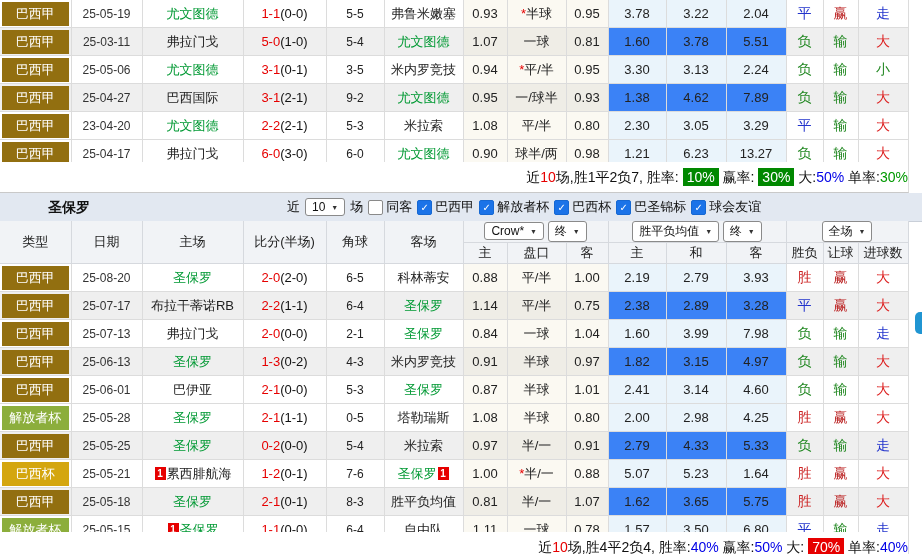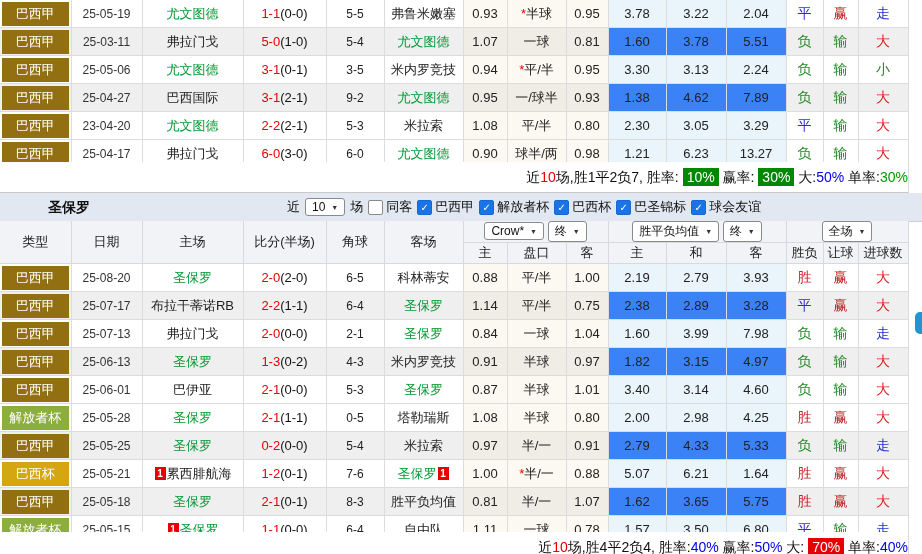--- a/index.html
+++ b/index.html
@@ -399,21 +399,21 @@
             <span class="league-badge" style="background: rgb(146, 111, 16);">巴西甲</span>
           </td>
     <td class="cell-date">25-06-01</td>
     <td class="c-team cell-home"><span>巴伊亚</span></td>
     <td class="c-score"><span class="score-main">2-1</span><span class="score-half">(0-0)</span></td>
     <td class="cell-corner">5-3</td>
     <td class="c-team cell-away"><span style="color: rgb(0, 153, 51);">圣保罗</span></td>
     <td class="c-a cell-a1">0.87</td>
     <td class="c-a cell-hcap">半球</td>
     <td class="c-a cell-a2">1.01</td>
-    <td class="c-e cell-e1">3.40</td>
+    <td class="c-e cell-e1">2.41</td>
     <td class="c-e cell-e2">3.14</td>
     <td class="c-e cell-e3">4.60</td>
     <td class="c-res cell-r1" style="color: rgb(34, 136, 34);">负</td>
     <td class="c-res cell-r2" style="color: rgb(34, 136, 34);">输</td>
     <td class="c-res cell-r3" style="color: rgb(221, 34, 34);">大</td>
   </tr>
 
   <tr>
     <td class="c-league">
             <span class="league-badge" style="background: rgb(140, 174, 60);">解放者杯</span>
@@ -460,21 +460,21 @@
           </td>
     <td class="cell-date">25-05-21</td>
     <td class="c-team cell-home"><span class="card-badge">1</span><span>累西腓航海</span></td>
     <td class="c-score"><span class="score-main">1-2</span><span class="score-half">(0-1)</span></td>
     <td class="cell-corner">7-6</td>
     <td class="c-team cell-away"><span style="color: rgb(0, 153, 51);">圣保罗</span><span class="card-badge">1</span></td>
     <td class="c-a cell-a1">1.00</td>
     <td class="c-a cell-hcap"><span class="star">*</span>半/一</td>
     <td class="c-a cell-a2">0.88</td>
     <td class="c-e cell-e1">5.07</td>
-    <td class="c-e cell-e2">6.21</td>
+    <td class="c-e cell-e2">5.23</td>
     <td class="c-e cell-e3">1.64</td>
     <td class="c-res cell-r1" style="color: rgb(204, 34, 34);">胜</td>
     <td class="c-res cell-r2" style="color: rgb(187, 34, 34);">赢</td>
     <td class="c-res cell-r3" style="color: rgb(221, 34, 34);">大</td>
   </tr>
 
   <tr class="shaded">
     <td class="c-league">
             <span class="league-badge" style="background: rgb(146, 111, 16);">巴西甲</span>
           </td>

